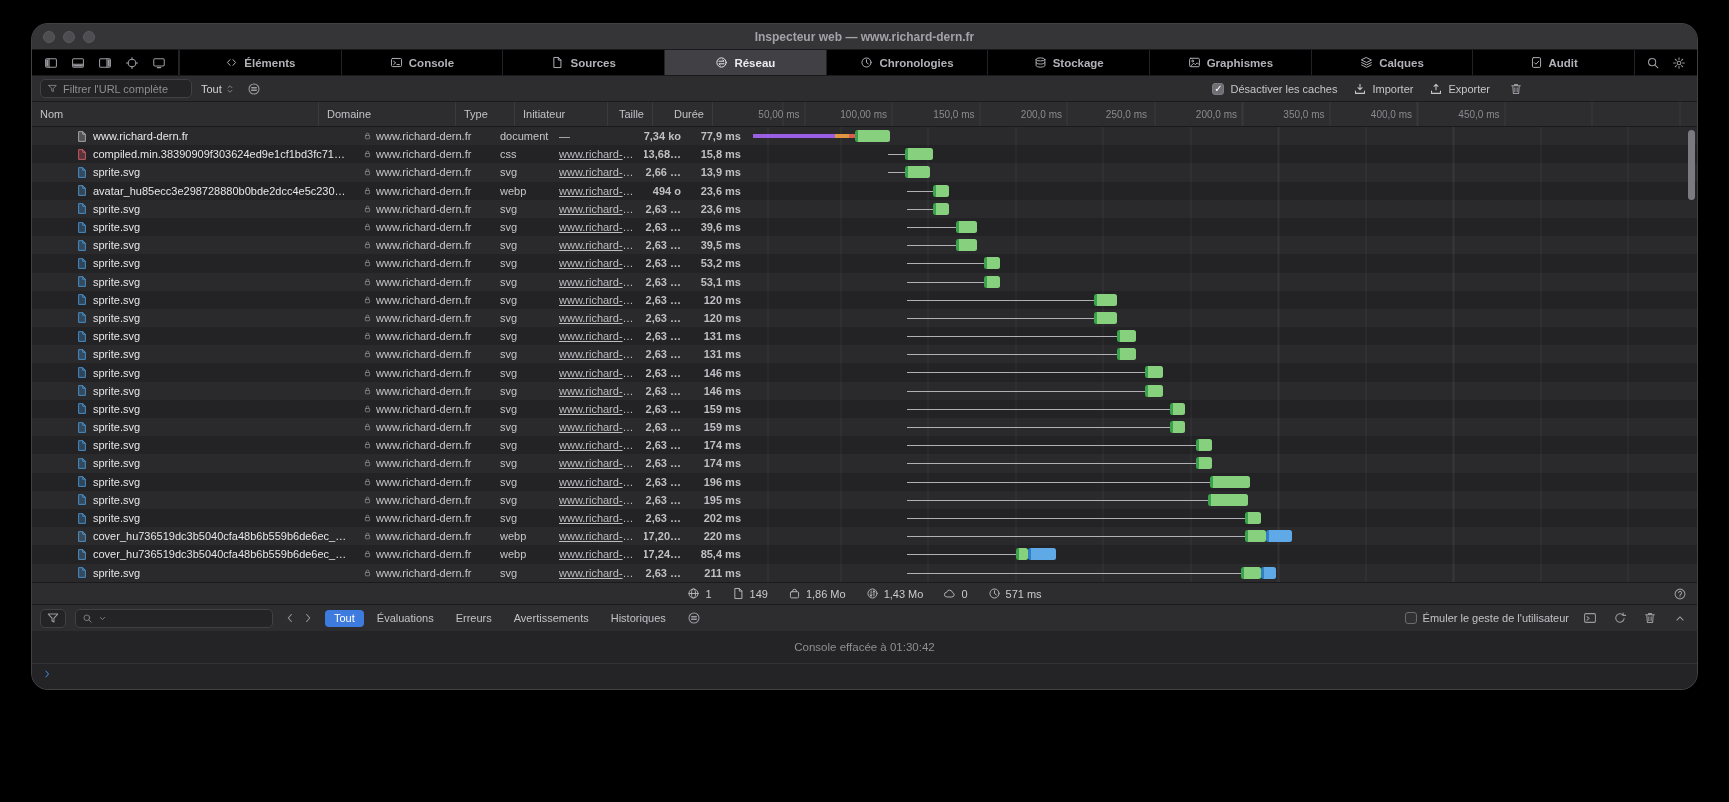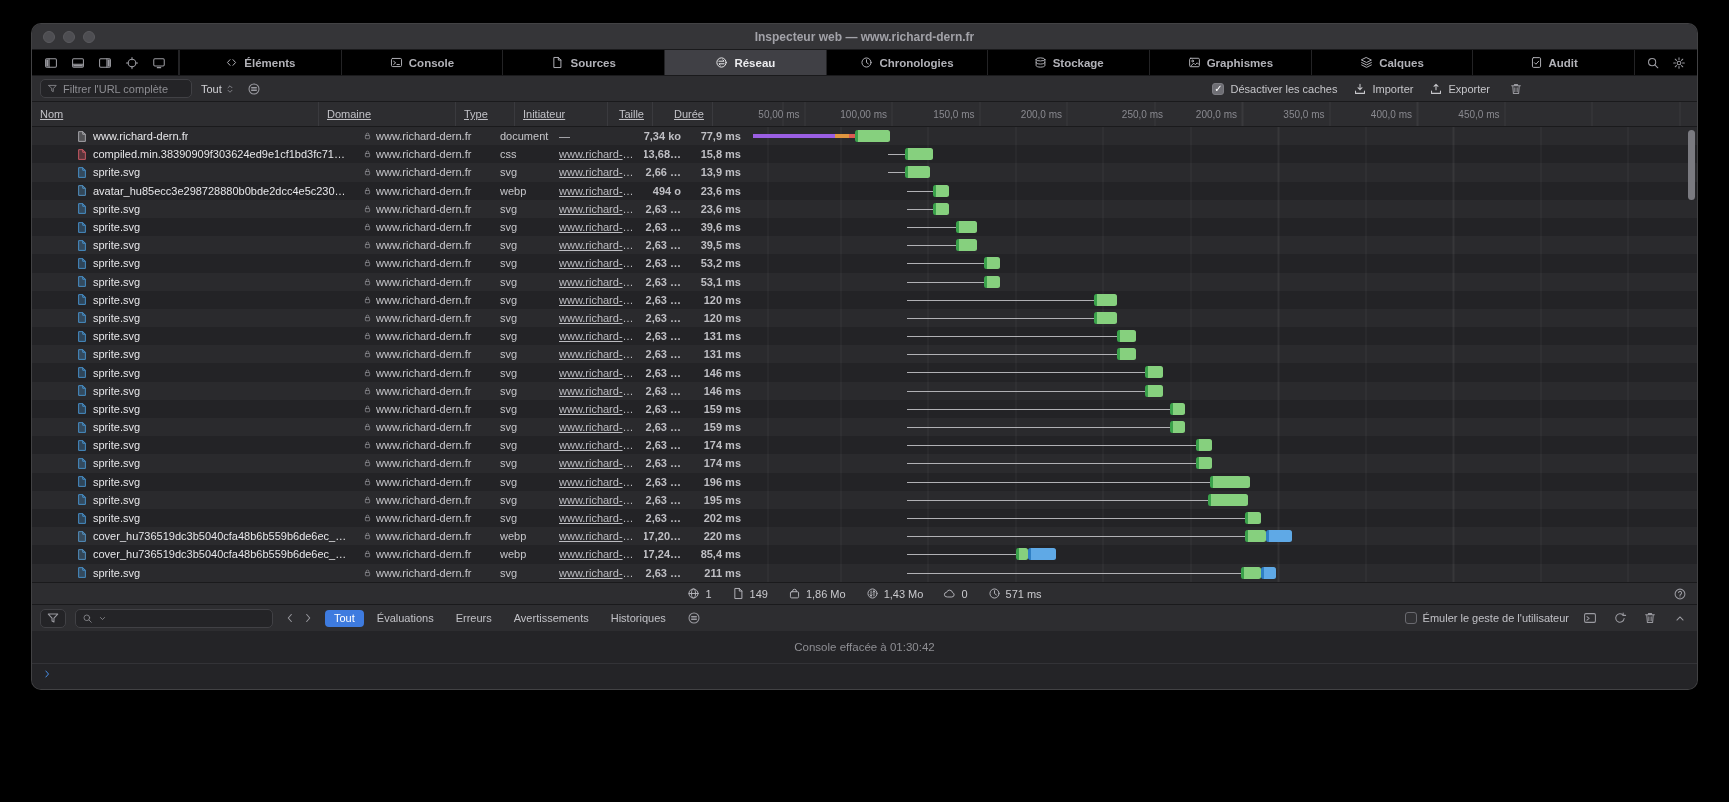--- a/index.html
+++ b/index.html
@@ -1,19 +1,19 @@
 <!DOCTYPE html>
 <html><head>
 <meta charset="utf-8">
 <style>
   * { margin:0; padding:0; box-sizing:border-box; font-family:"Liberation Sans","DejaVu Sans",sans-serif; }
   html,body { width:1729px; height:802px; background:#000; overflow:hidden; }
   .screen { position:relative; width:1729px; height:802px; background:#000; }
   .window { position:absolute; left:31px; top:23px; width:1667px; height:667px; background:#232326;
-            border-radius:10px; overflow:hidden; border:1px solid rgba(255,255,255,.14);
+            border-radius:17px; overflow:hidden; border:1px solid rgba(255,255,255,.14);
             box-shadow:0 30px 70px rgba(0,0,0,.85); display:flex; flex-direction:column; }
 
   
   .titlebar { height:26px; background:#353538; border-bottom:1px solid #1a1a1c; display:flex; align-items:center; position:relative; flex:none; }
   .lights { display:flex; gap:8px; padding-left:11px; position:relative; z-index:2; }
   .light { width:12px; height:12px; border-radius:50%; background:#4e4e52; border:1px solid #5a5a5e; }
   .title { position:absolute; left:0; right:0; text-align:center; font-size:12px; font-weight:bold; color:#a2a2a8; }
 
   
   .tabbar { height:26px; background:#000000; border-bottom:1px solid #1a1a1c; display:flex; align-items:stretch; flex:none;font-weight:bold; }
@@ -43,21 +43,21 @@
   .labelled-btn { display:flex; align-items:center; gap:5px; background:none; border:none; color:#c6c6ca; font-size:11px; cursor:default; }
   .cb { width:12px; height:12px; border-radius:3px; display:inline-flex; align-items:center; justify-content:center;
         font-size:10px; line-height:1; flex:none; }
   .cb.checked { background:#6e6e74; border:1px solid #7c7c82; color:#fff; }
   .cb.unchecked { background:#313134; border:1px solid #6a6a70; color:transparent; }
   .cb-wrap { display:flex; align-items:center; gap:6px; cursor:default; }
 
   
   .content { position:relative; height:480px; background:#222225; flex:none; }
   .thead { height:25px; display:flex; background:#2d2d30; border-bottom:1px solid #1a1a1c; font-size:11px; color:#c2c2c7; }
-  .th { display:flex; align-items:center; padding:0 8px; border-right:1px solid #3a3a3e; white-space:nowrap;text-decoration:underline; }
+  .th { display:flex; align-items:center; padding:0 8px; border-right:1px solid #3a3a3e; white-space:nowrap; }
   .c-nom { width:287px; } .c-dom { width:137px; } .c-typ { width:59px; } .c-ini { width:93px; }
   .c-siz { width:45px; justify-content:flex-end; } .c-dur { width:60px; justify-content:flex-end; }
   .c-wf { flex:1; position:relative; border-right:none !important; padding:0 !important; overflow:hidden; }
   .wfgrid { background-image:repeating-linear-gradient(90deg, rgba(255,255,255,.06) 0 1px, transparent 1px 87.5px);
             background-position:91.5px 0; }
   .tick-label { position:absolute; top:50%; transform:translateY(-50%); width:70px; text-align:right;
                 font-size:10px; color:#8a8a90; }
   .rows { height:455px; overflow:hidden; }
   .row { height:18.2px; display:flex; align-items:stretch; font-size:11px; color:#c6c6ca;padding-left:36px; }
   .row:nth-child(odd) { background:#2a2a2d; }
@@ -341,21 +341,21 @@
         <div class="th c-dom">Domaine</div>
         <div class="th c-typ">Type</div>
         <div class="th c-ini">Initiateur</div>
         <div class="th c-siz">Taille</div>
         <div class="th c-dur">Durée</div>
         <div class="th c-wf wfgrid" id="wf-head">
             <span class="tick-label" style="left: 16.5px;">50,00 ms</span>
             <span class="tick-label" style="left: 104px;">100,00 ms</span>
             <span class="tick-label" style="left: 191.5px;">150,0 ms</span>
             <span class="tick-label" style="left: 279px;">200,0 ms</span>
-            <span class="tick-label" style="left: 380px;">250,0 ms</span>
+            <span class="tick-label" style="left: 364px;">250,0 ms</span>
             <span class="tick-label" style="left: 454px;">200,0 ms</span>
             <span class="tick-label" style="left: 541.5px;">350,0 ms</span>
             <span class="tick-label" style="left: 629px;">400,0 ms</span>
             <span class="tick-label" style="left: 716.5px;">450,0 ms</span>
           </div>
       </div>
       <div class="rows" id="rows">
           <div class="row">
             <div class="cell c-nom">
               <i class="fic ft-document ic">

